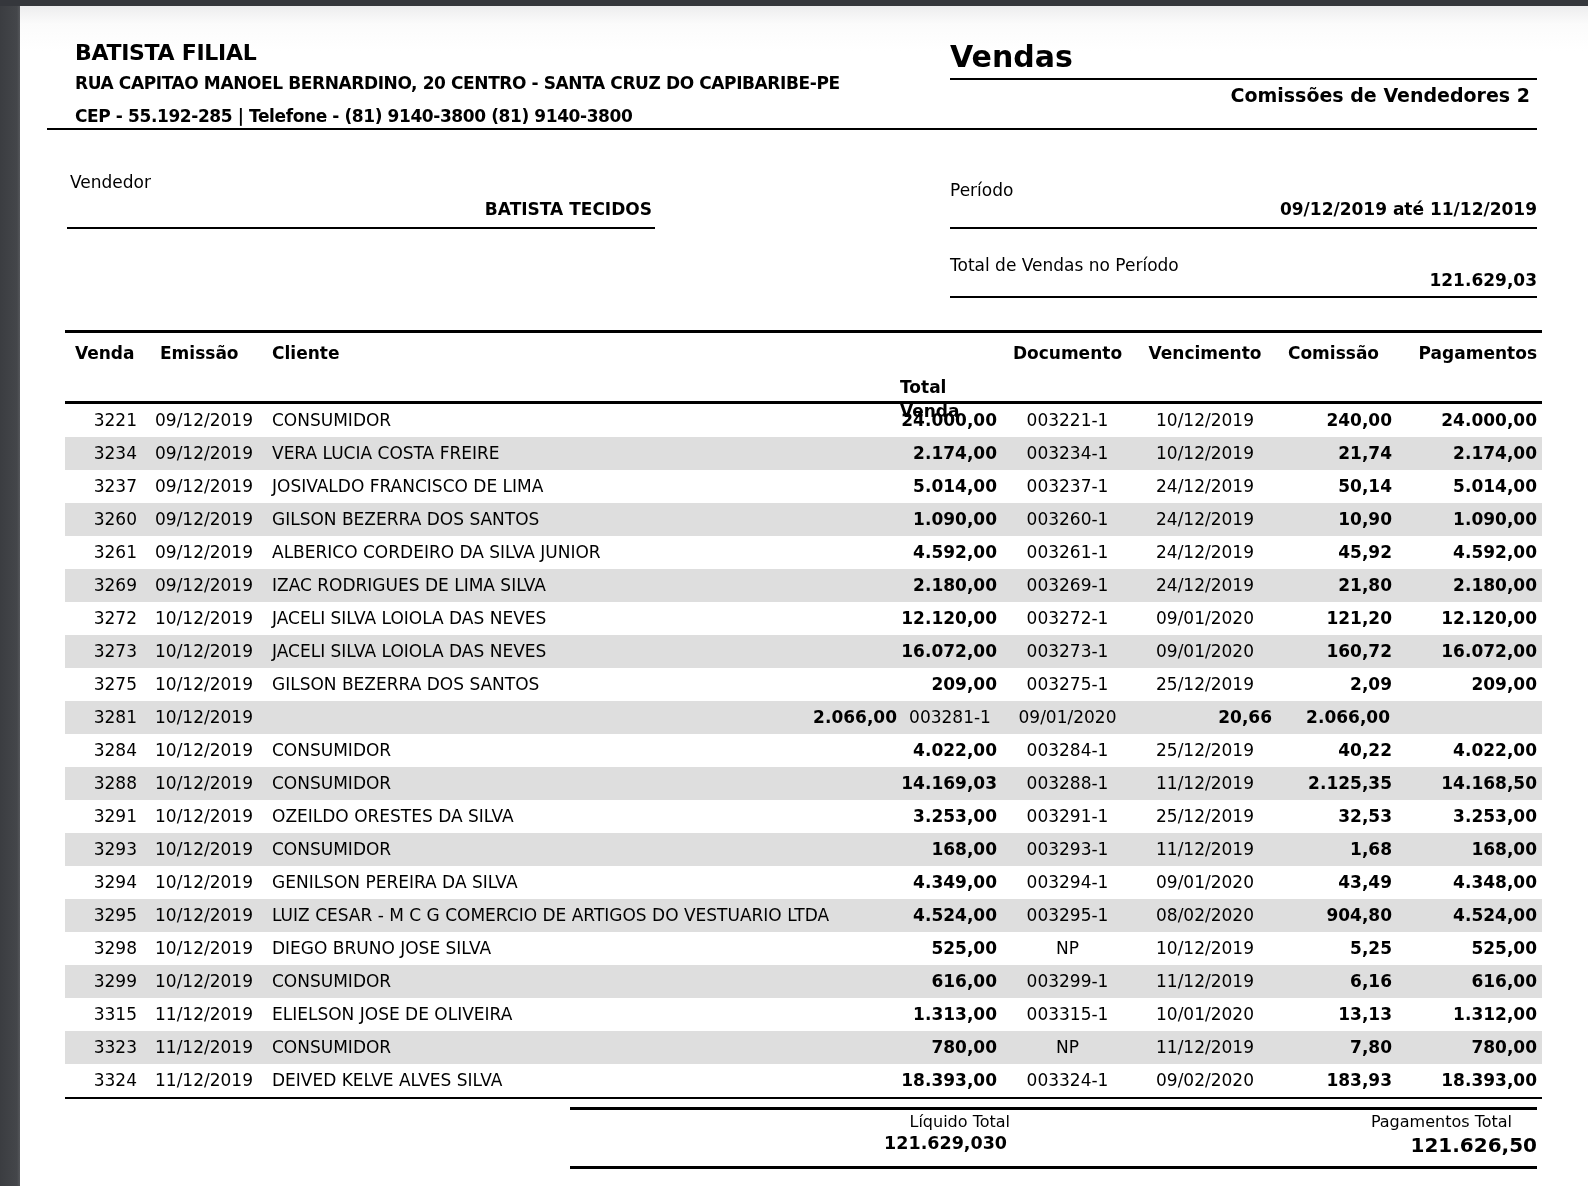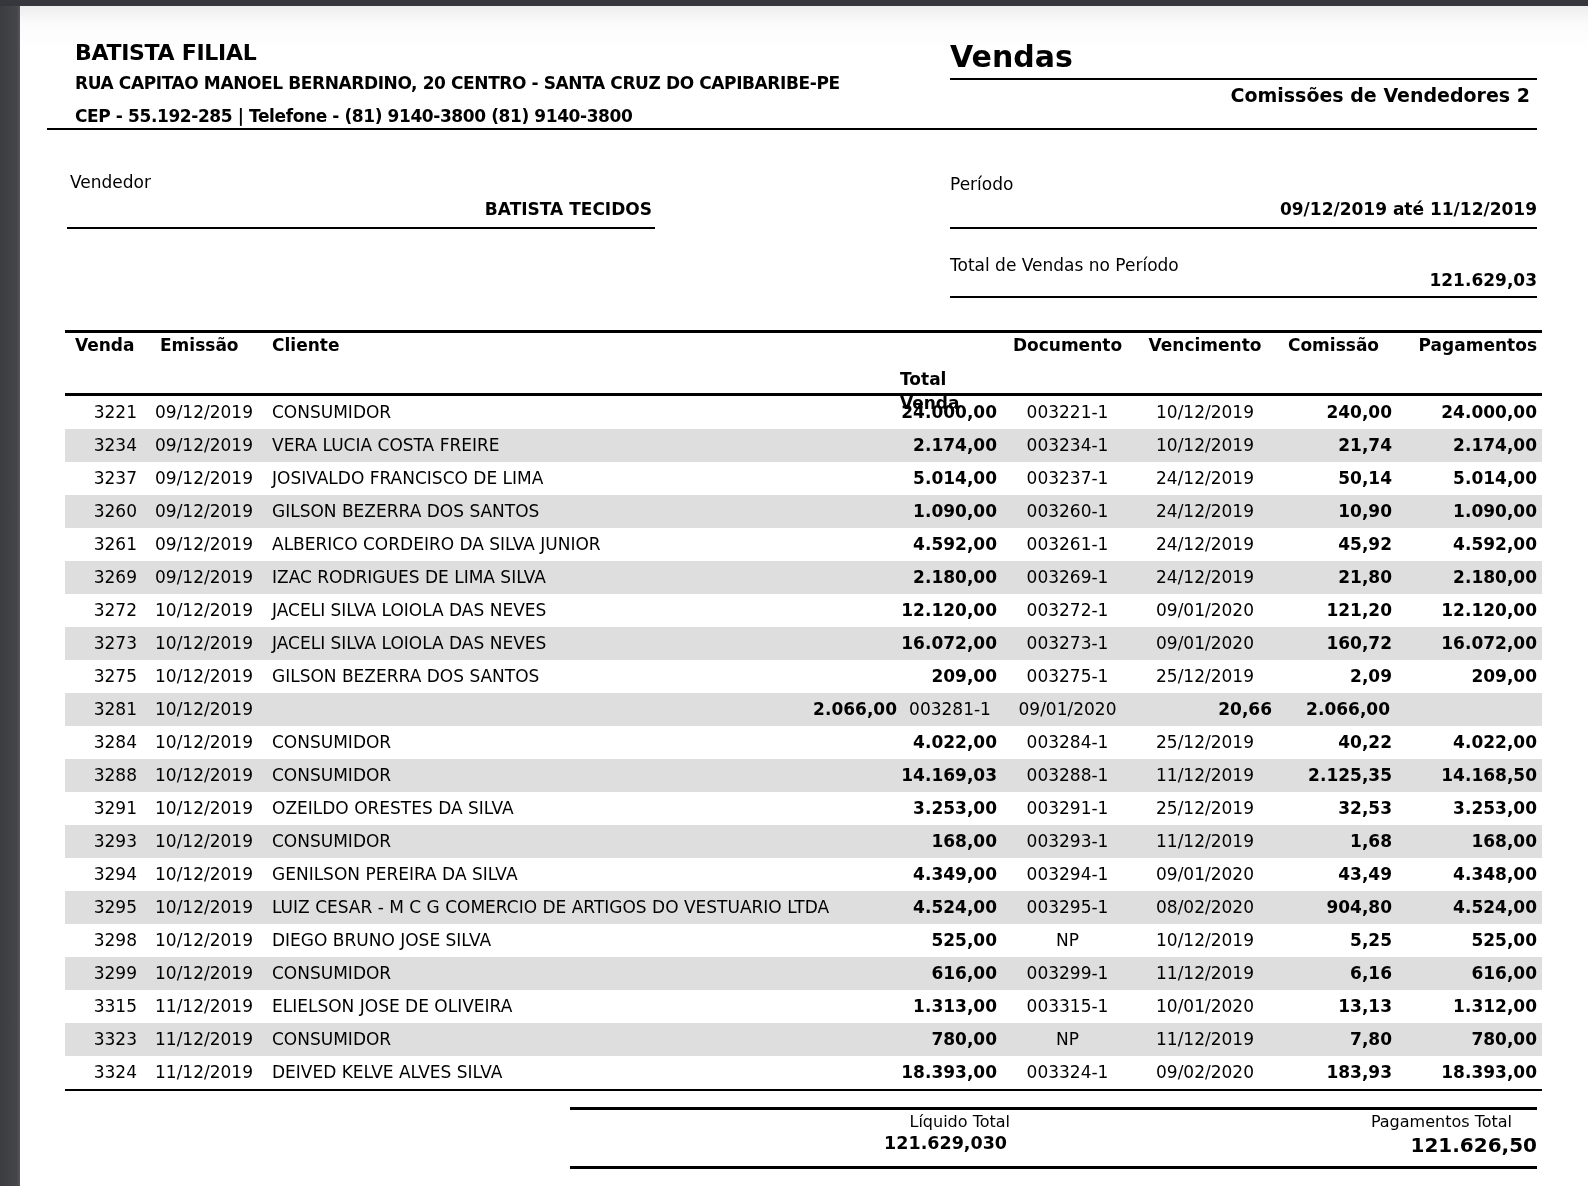--- a/index.html
+++ b/index.html
@@ -34,39 +34,40 @@
   .report-subtitle{left:930px;top:78px;width:580px;font-size:19px;font-weight:bold;text-align:right;}
   .header-rule{left:27px;top:122px;width:1490px;height:2px;background:#000;}
 
   
   .lbl{font-size:17px;}
   .val{font-size:17px;font-weight:bold;}
   .rule{height:2px;background:#000;}
   .vendedor-label{left:50px;top:166px;}
   .vendedor-value{left:47px;top:193px;width:585px;text-align:right;}
   .vendedor-rule{left:47px;top:221px;width:588px;}
-  .periodo-label{left:930px;top:168px;}
+  .periodo-label{left:930px;top:174px;}
   .periodo-value{left:930px;top:193px;width:587px;text-align:right;}
   .periodo-rule{left:930px;top:221px;width:587px;}
   .totalvendas-label{left:930px;top:239px;margin-top:10px;}
   .totalvendas-value{left:930px;top:264px;width:587px;text-align:right;}
   .totalvendas-rule{left:930px;top:290px;width:587px;}
 
   
   .table{
     position:absolute;left:45px;top:324px;width:1477px;
     font-size:17px;
   }
   .thead{
     border-top:3px solid #000;
     border-bottom:3px solid #000;
     height:60px;
     display:grid;
     grid-template-columns:75px 125px 635px 100px 135px 140px 120px 147px;
     font-weight:bold;
+    padding-top:8px;
     box-sizing:content-box;
     line-height:24px;
   }
   .tr{
     display:grid;
     grid-template-columns:75px 125px 635px 100px 135px 140px 120px 147px;
     height:33px;line-height:33px;
     white-space:nowrap;
   }
   .tr.alt{background:#dedede;}

